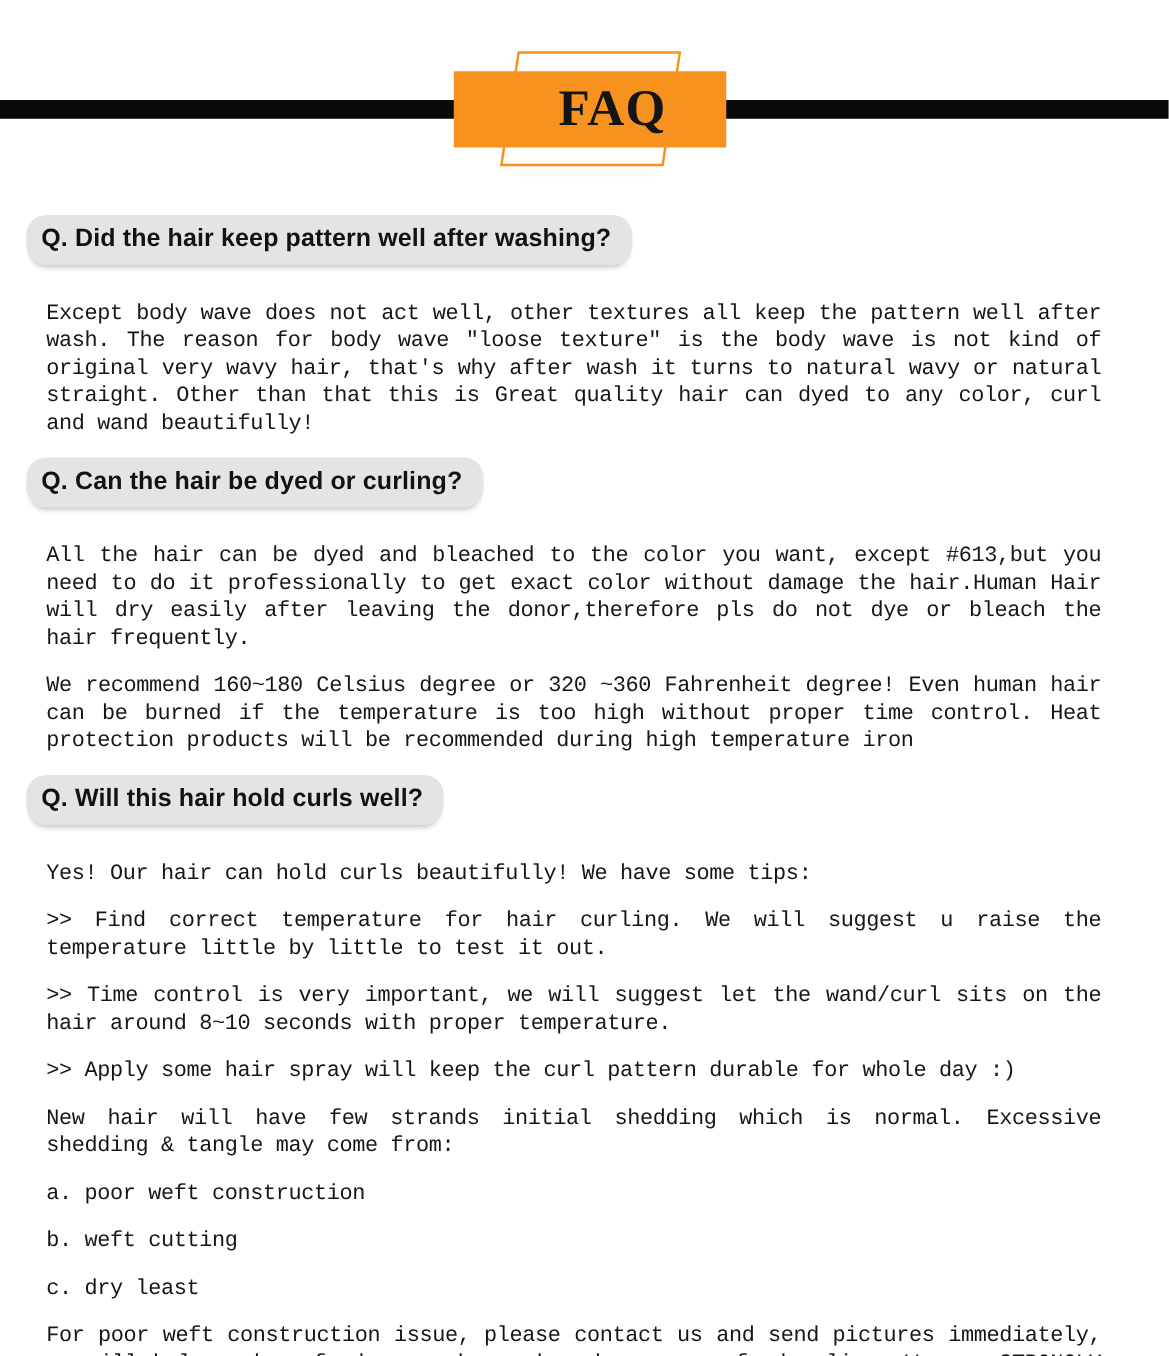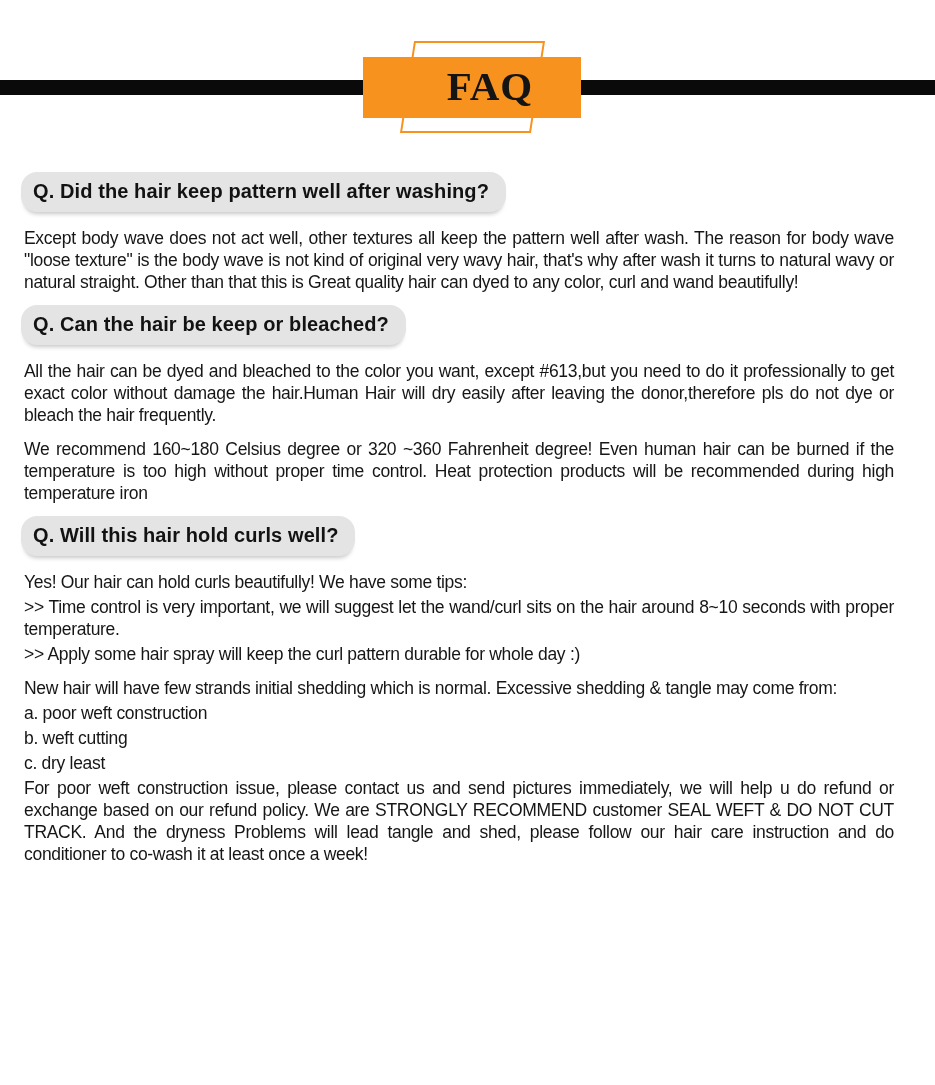--- a/index.html
+++ b/index.html
@@ -57,26 +57,27 @@
     margin:0 0 12px 0;
     font-weight:bold;
     font-size:20px;
     line-height:23px;
     color:#121212;
     letter-spacing:0.1px;
     box-shadow:0 5px 4px -3px rgba(0,0,0,0.22);
   }
   .answer{margin:0 0 12px 0;}
   .answer p{
-    margin:3px;
+    margin:16px;
     font-size:17.5px;
     line-height:22px;
     letter-spacing:-0.3px;
     text-align:justify;
     color:var(--ink);
+    font-family:Liberation Mono, monospace;
   }
 </style>
 </head>
 <body>
 
 <div class="page">
 
   <header class="banner">
     <div class="banner-bar"></div>
     <div class="banner-outline"></div>
@@ -90,39 +91,40 @@
       <div class="q-pill">
         <span>Q. Did the hair keep pattern well after washing?</span>
       </div>
       <div class="answer">
           <p>Except body wave does not act well, other textures all keep the pattern well after wash. The reason for body wave "loose texture" is the body wave is not kind of original very wavy hair, that's why after wash it turns to natural wavy or natural straight. Other than that this is Great quality hair can dyed to any color, curl and wand beautifully!</p>
         </div>
     </section>
 
     <section class="qa">
       <div class="q-pill">
-        <span>Q. Can the hair be keep or bleached?</span>
+        <span>Q. Can the hair be dyed or curling?</span>
       </div>
       <div class="answer">
           <p>All the hair can be dyed and bleached to the color you want, except #613,but you need to do it professionally to get exact color without damage the hair.Human Hair will dry easily after leaving the donor,therefore pls do not dye or bleach the hair frequently.</p>
         </div>
     </section>
 
     <section class="qa">
       <div class="answer">
           <p>We recommend 160~180 Celsius degree or 320 ~360 Fahrenheit degree! Even human hair can be burned if the temperature is too high without proper time control. Heat protection products will be recommended during high temperature iron</p>
         </div>
     </section>
 
     <section class="qa">
       <div class="q-pill">
         <span>Q. Will this hair hold curls well?</span>
       </div>
       <div class="answer">
           <p>Yes! Our hair can hold curls beautifully! We have some tips:</p>
+          <p>&gt;&gt; Find correct temperature for hair curling. We will suggest u raise the temperature little by little to test it out.</p>
           <p>&gt;&gt; Time control is very important, we will suggest let the wand/curl sits on the hair around 8~10 seconds with proper temperature.</p>
           <p>&gt;&gt; Apply some hair spray will keep the curl pattern durable for whole day :)</p>
         </div>
     </section>
 
     <section class="qa">
       <div class="answer">
           <p>New hair will have few strands initial shedding which is normal. Excessive shedding &amp; tangle may come from:</p>
           <p>a. poor weft construction</p>
           <p>b. weft cutting</p>

